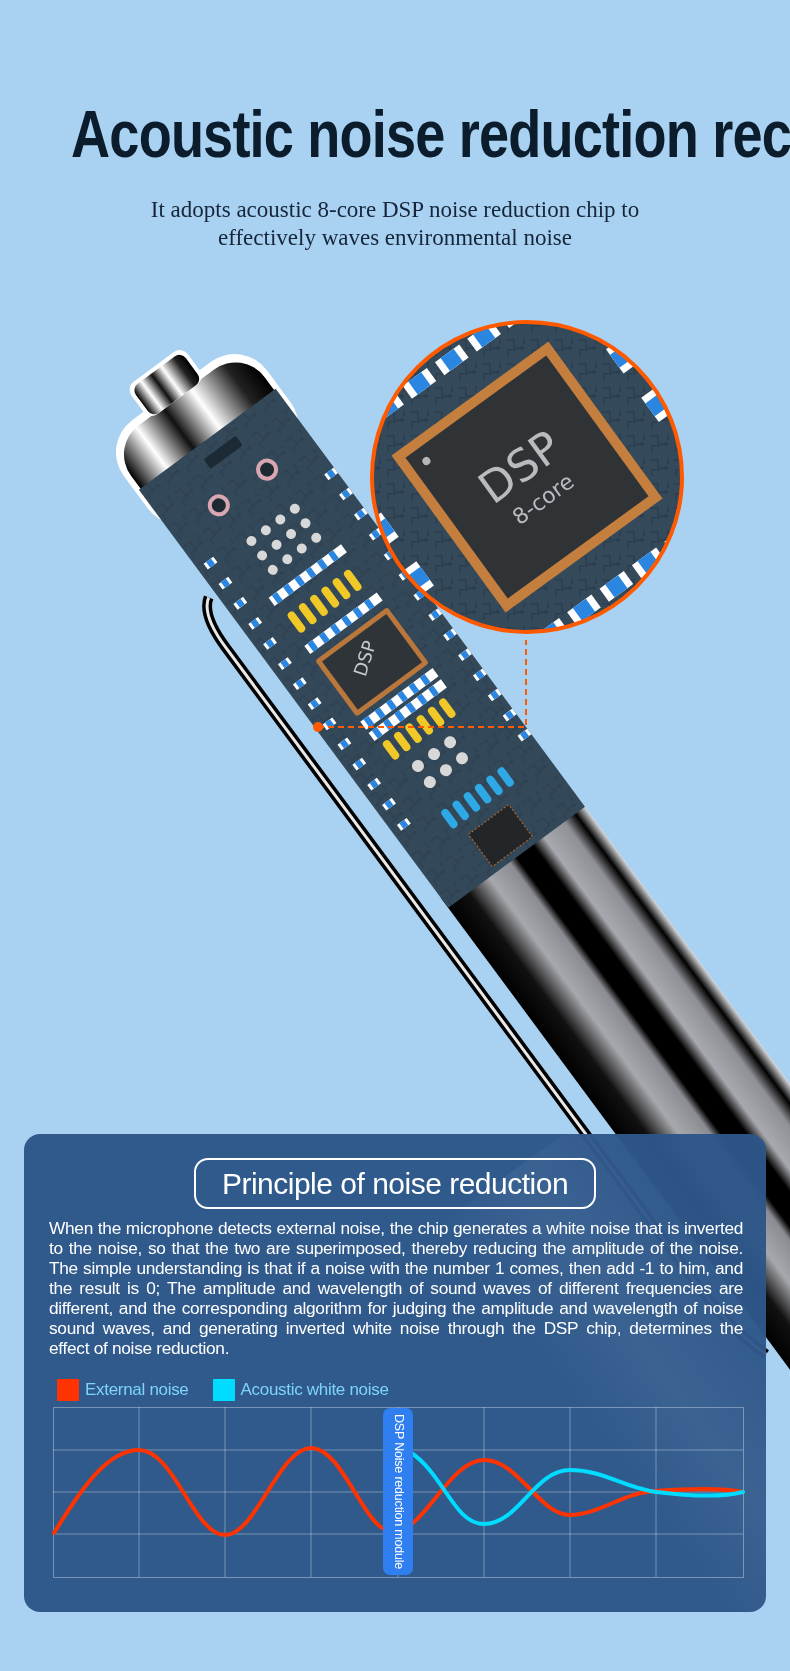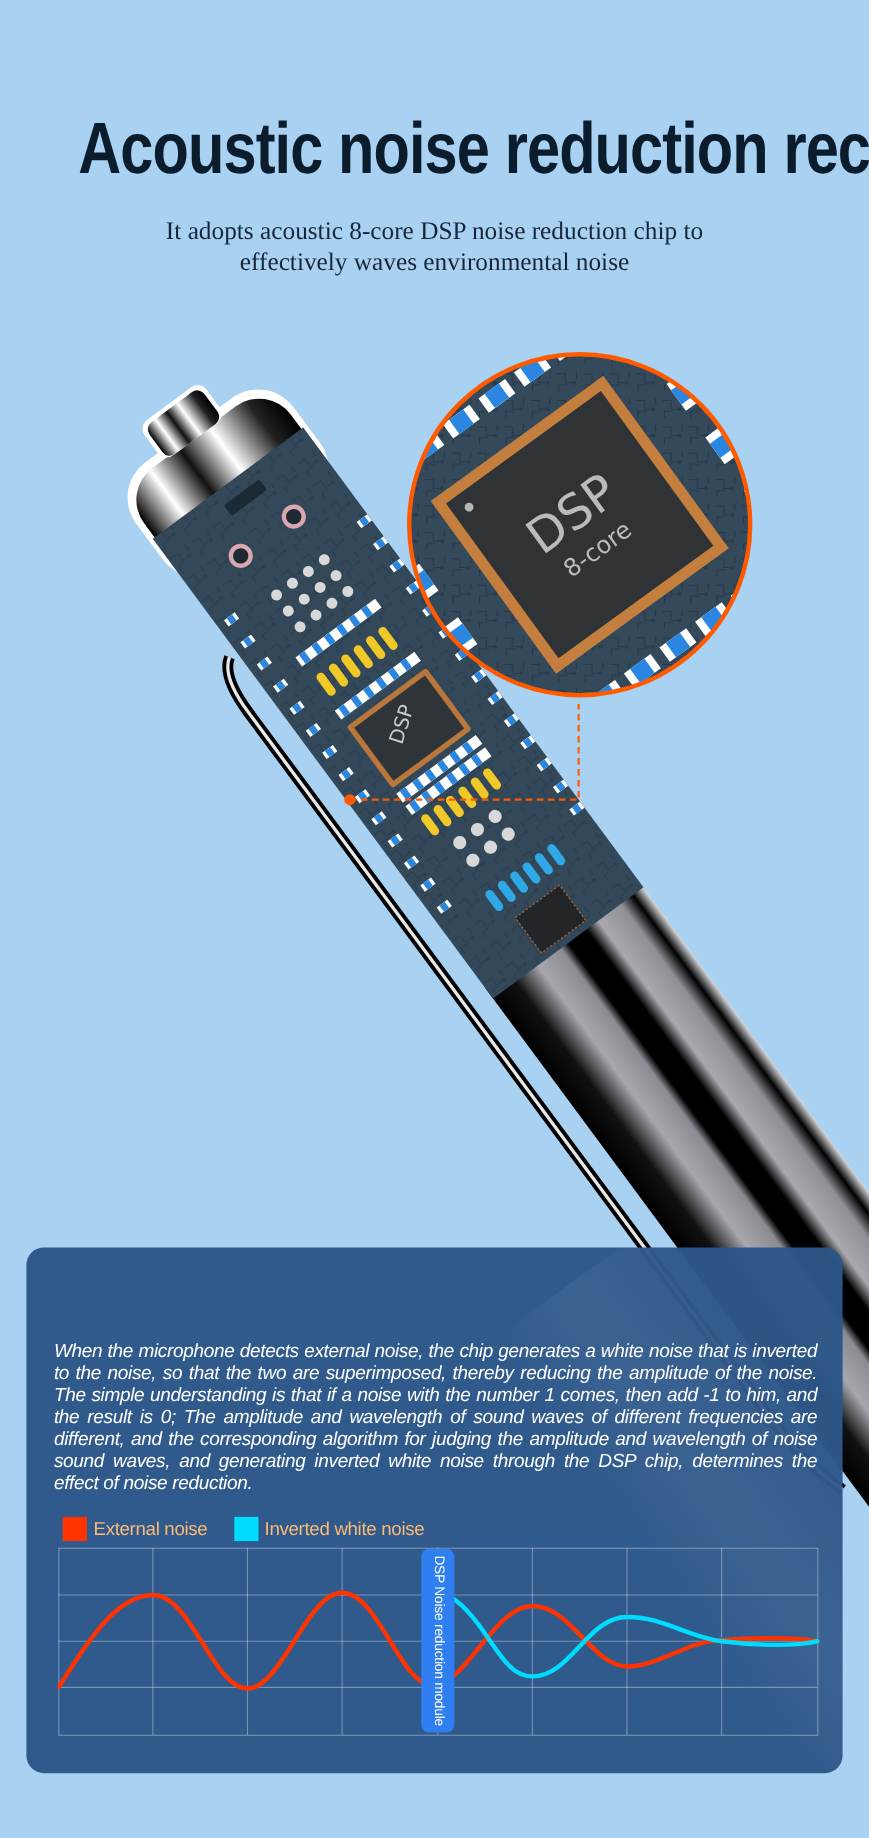--- a/index.html
+++ b/index.html
@@ -35,26 +35,25 @@
   .pill-title {
     position: absolute; left: 170px; top: 24px; width: 398px; height: 47px;
     border: 2px solid #ffffff; border-radius: 14px;
     color: #ffffff; font-size: 30px; text-align: center; line-height: 47px;
     letter-spacing: -0.5px;
   }
   .body-text {
     position: absolute; left: 25px; top: 84px; width: 694px;
     color: #ffffff; font-size: 17.3px; line-height: 20px; text-align: justify;
     letter-spacing: -0.3px;
-    font-style: italic;
   }
   .legend { position: absolute; left: 33px; top: 245px; height: 22px; display: flex; align-items: center; }
   .legend-item { display: flex; align-items: center; margin-right: 24px; }
   .swatch { width: 22px; height: 22px; margin-right: 6px; }
-  .legend-label { color: #fdba74; font-size: 17px; letter-spacing: -0.3px; }
+  .legend-label { color: #7dd3fc; font-size: 17px; letter-spacing: -0.3px; }
   .chart { position: absolute; left: 0; top: 0; }
   .module-label {
     position: absolute; left: 359px; top: 274px; width: 30px; height: 167px;
     background: #2f7ff0; border-radius: 7px;
   }
   .module-text {
     position: absolute; left: 15px; top: 6px; transform-origin: 0 0;
     transform: rotate(90deg) translate(0, -8px);
     white-space: nowrap; color: #ffffff; font-size: 12.5px; letter-spacing: -0.2px;
   }
@@ -295,30 +294,31 @@
       <circle cx="455" cy="405" r="4" fill="#b4b6b9"></circle>
       <text x="527" y="480" text-anchor="middle" fill="#b9bcbf" font-size="44" font-family="DejaVu Sans, sans-serif">DSP</text>
       <text x="527" y="512" text-anchor="middle" fill="#b9bcbf" font-size="22" font-family="DejaVu Sans, sans-serif">8-core</text>
     </g>
   </g>
   <circle cx="527" cy="477" r="155" fill="none" stroke="#ff5a00" stroke-width="4"></circle>
 </svg>
 
 <div class="panel">
   <div class="panel-sheen"></div>
+  <div class="pill-title">Principle of noise reduction</div>
   <div class="body-text">When the microphone detects external noise, the chip generates a white noise that is inverted to the noise, so that the two are superimposed, thereby reducing the amplitude of the noise. The simple understanding is that if a noise with the number 1 comes, then add -1 to him, and the result is 0; The amplitude and wavelength of sound waves of different frequencies are different, and the corresponding algorithm for judging the amplitude and wavelength of noise sound waves, and generating inverted white noise through the DSP chip, determines the effect of noise reduction.</div>
 
   <div class="legend">
     <div class="legend-item">
       <div class="swatch" style="background:#ff3300"></div>
       <span class="legend-label">External noise</span>
     </div>
     <div class="legend-item">
       <div class="swatch" style="background:#00dcff"></div>
-      <span class="legend-label">Inverted white noise</span>
+      <span class="legend-label">Acoustic white noise</span>
     </div>
   </div>
 
   <svg class="chart" width="742" height="478" viewBox="0 0 742 478">
 
     <g stroke="rgba(255,255,255,0.35)" stroke-width="1" fill="none">
       <rect x="29.5" y="273.5" width="690" height="170"></rect>
       <line x1="29" y1="316" x2="719" y2="316"></line>
       <line x1="29" y1="358" x2="719" y2="358"></line>
       <line x1="29" y1="400" x2="719" y2="400"></line>

